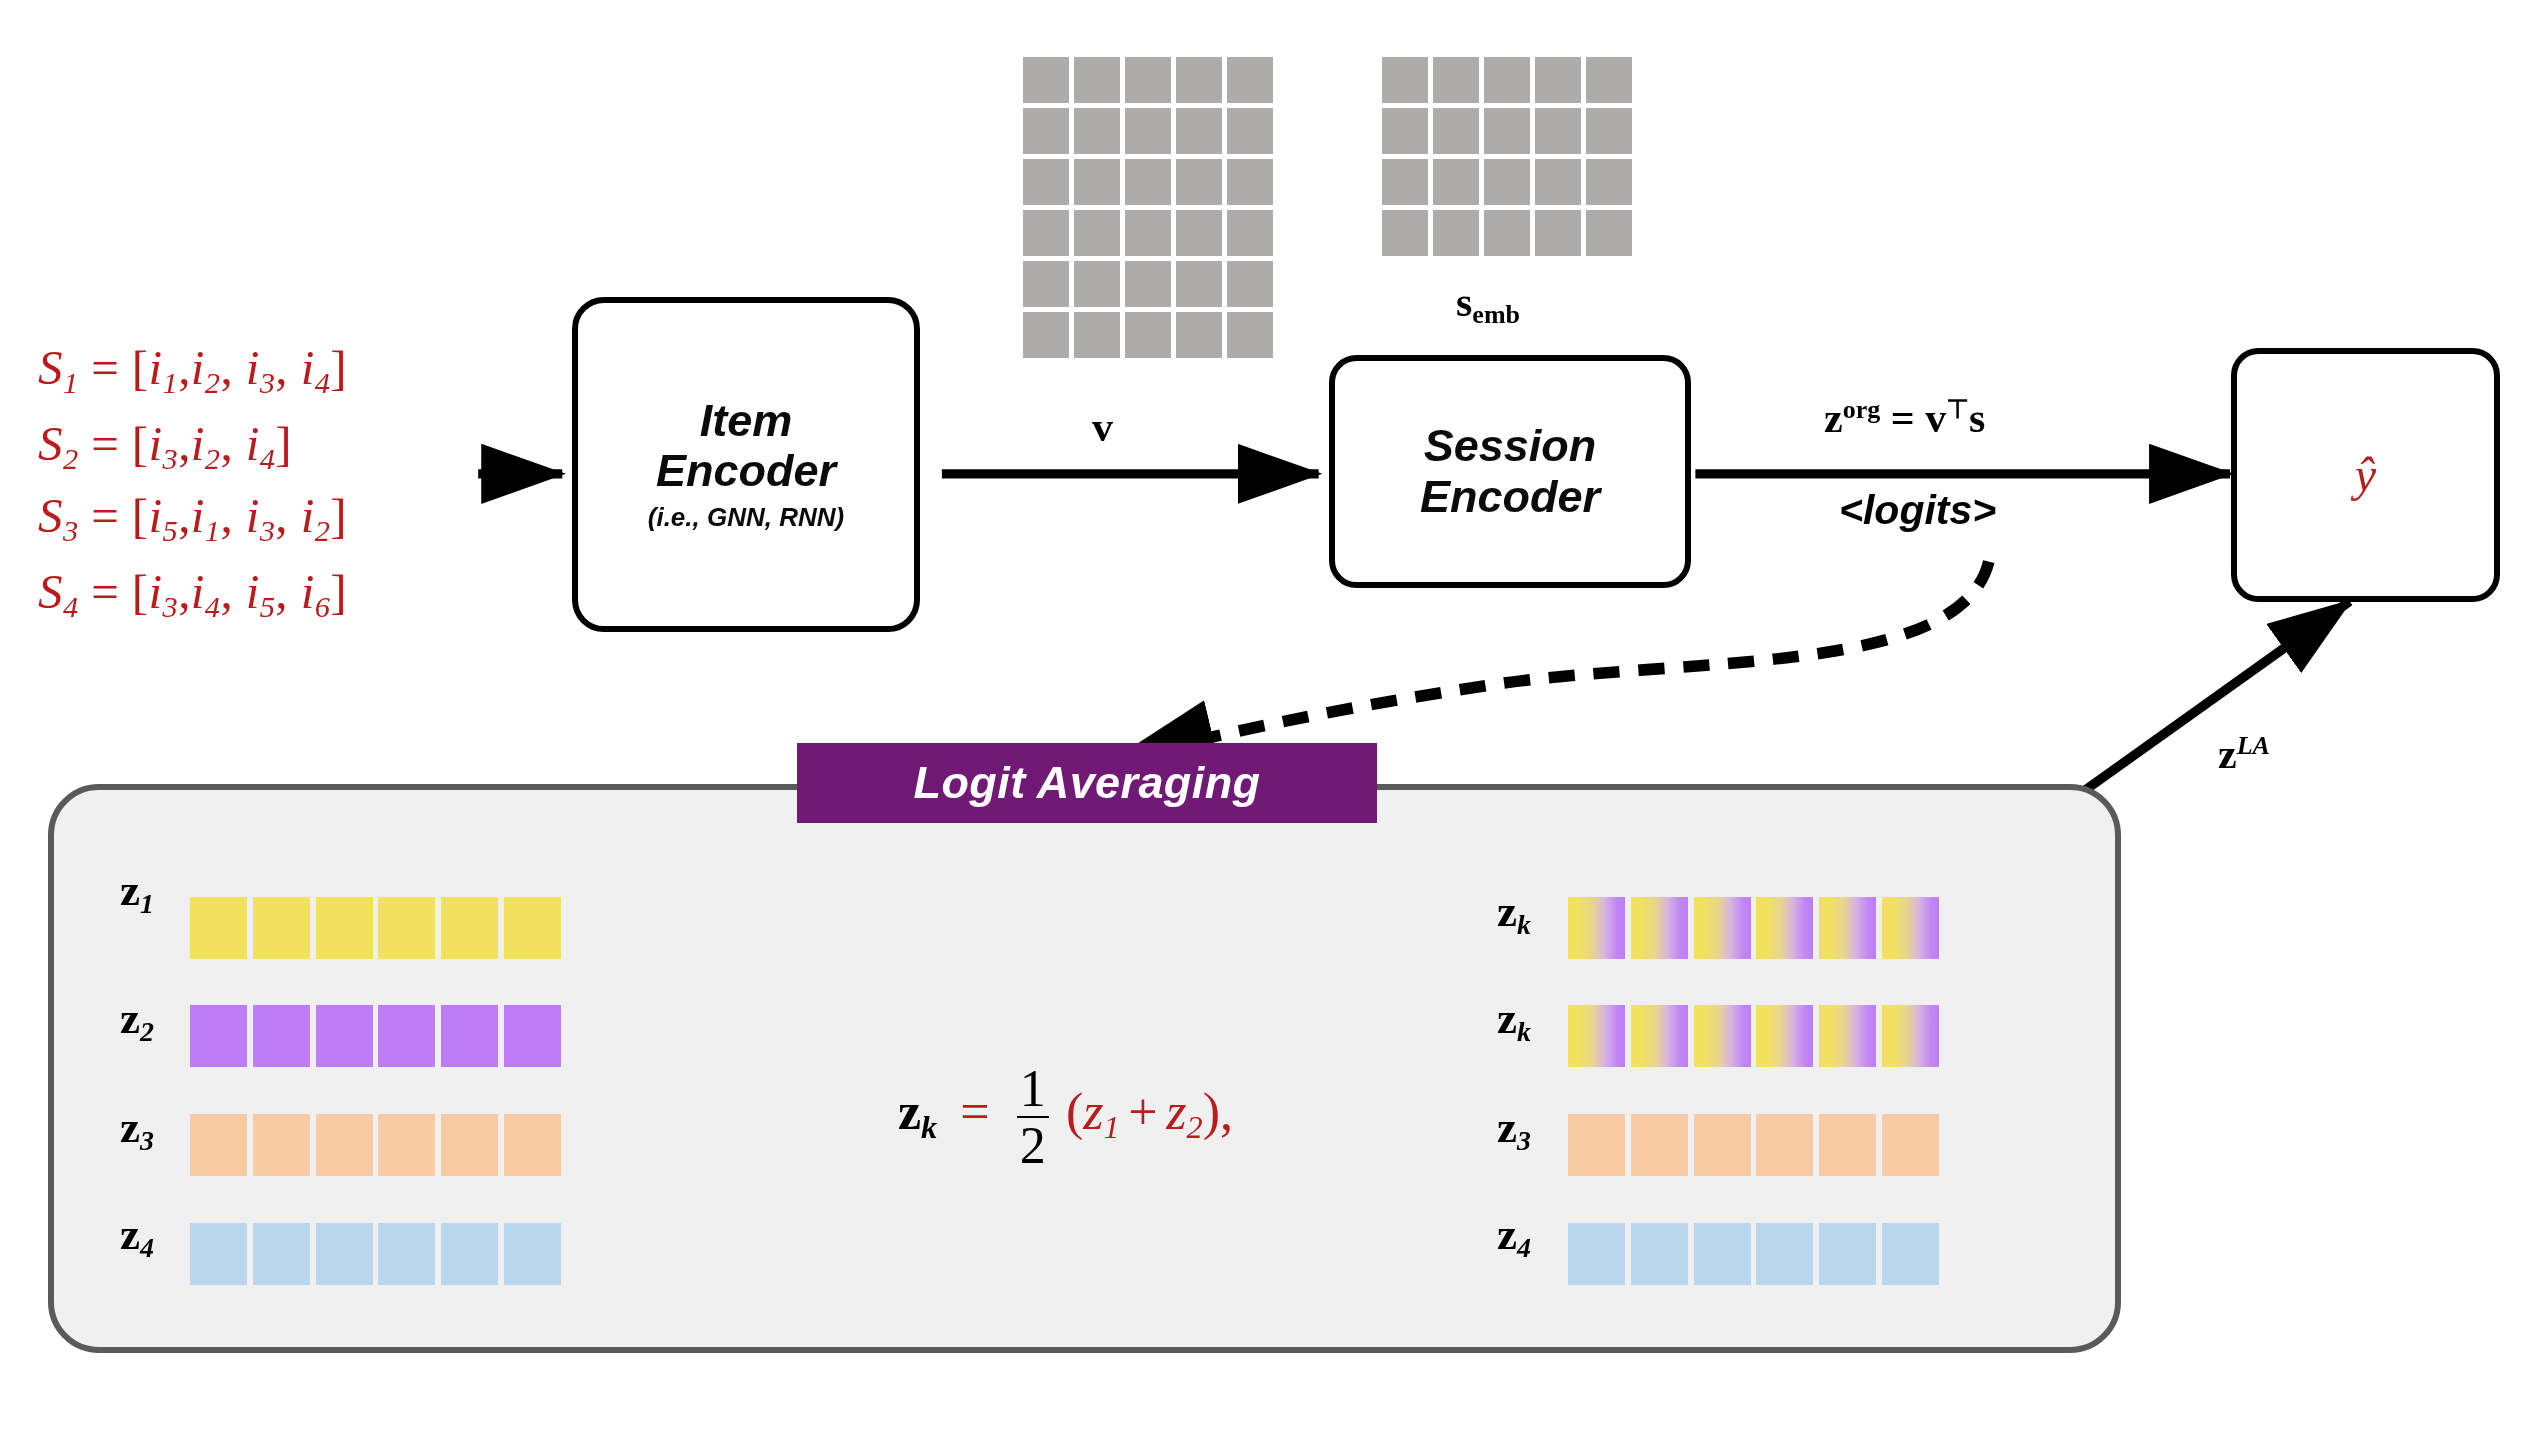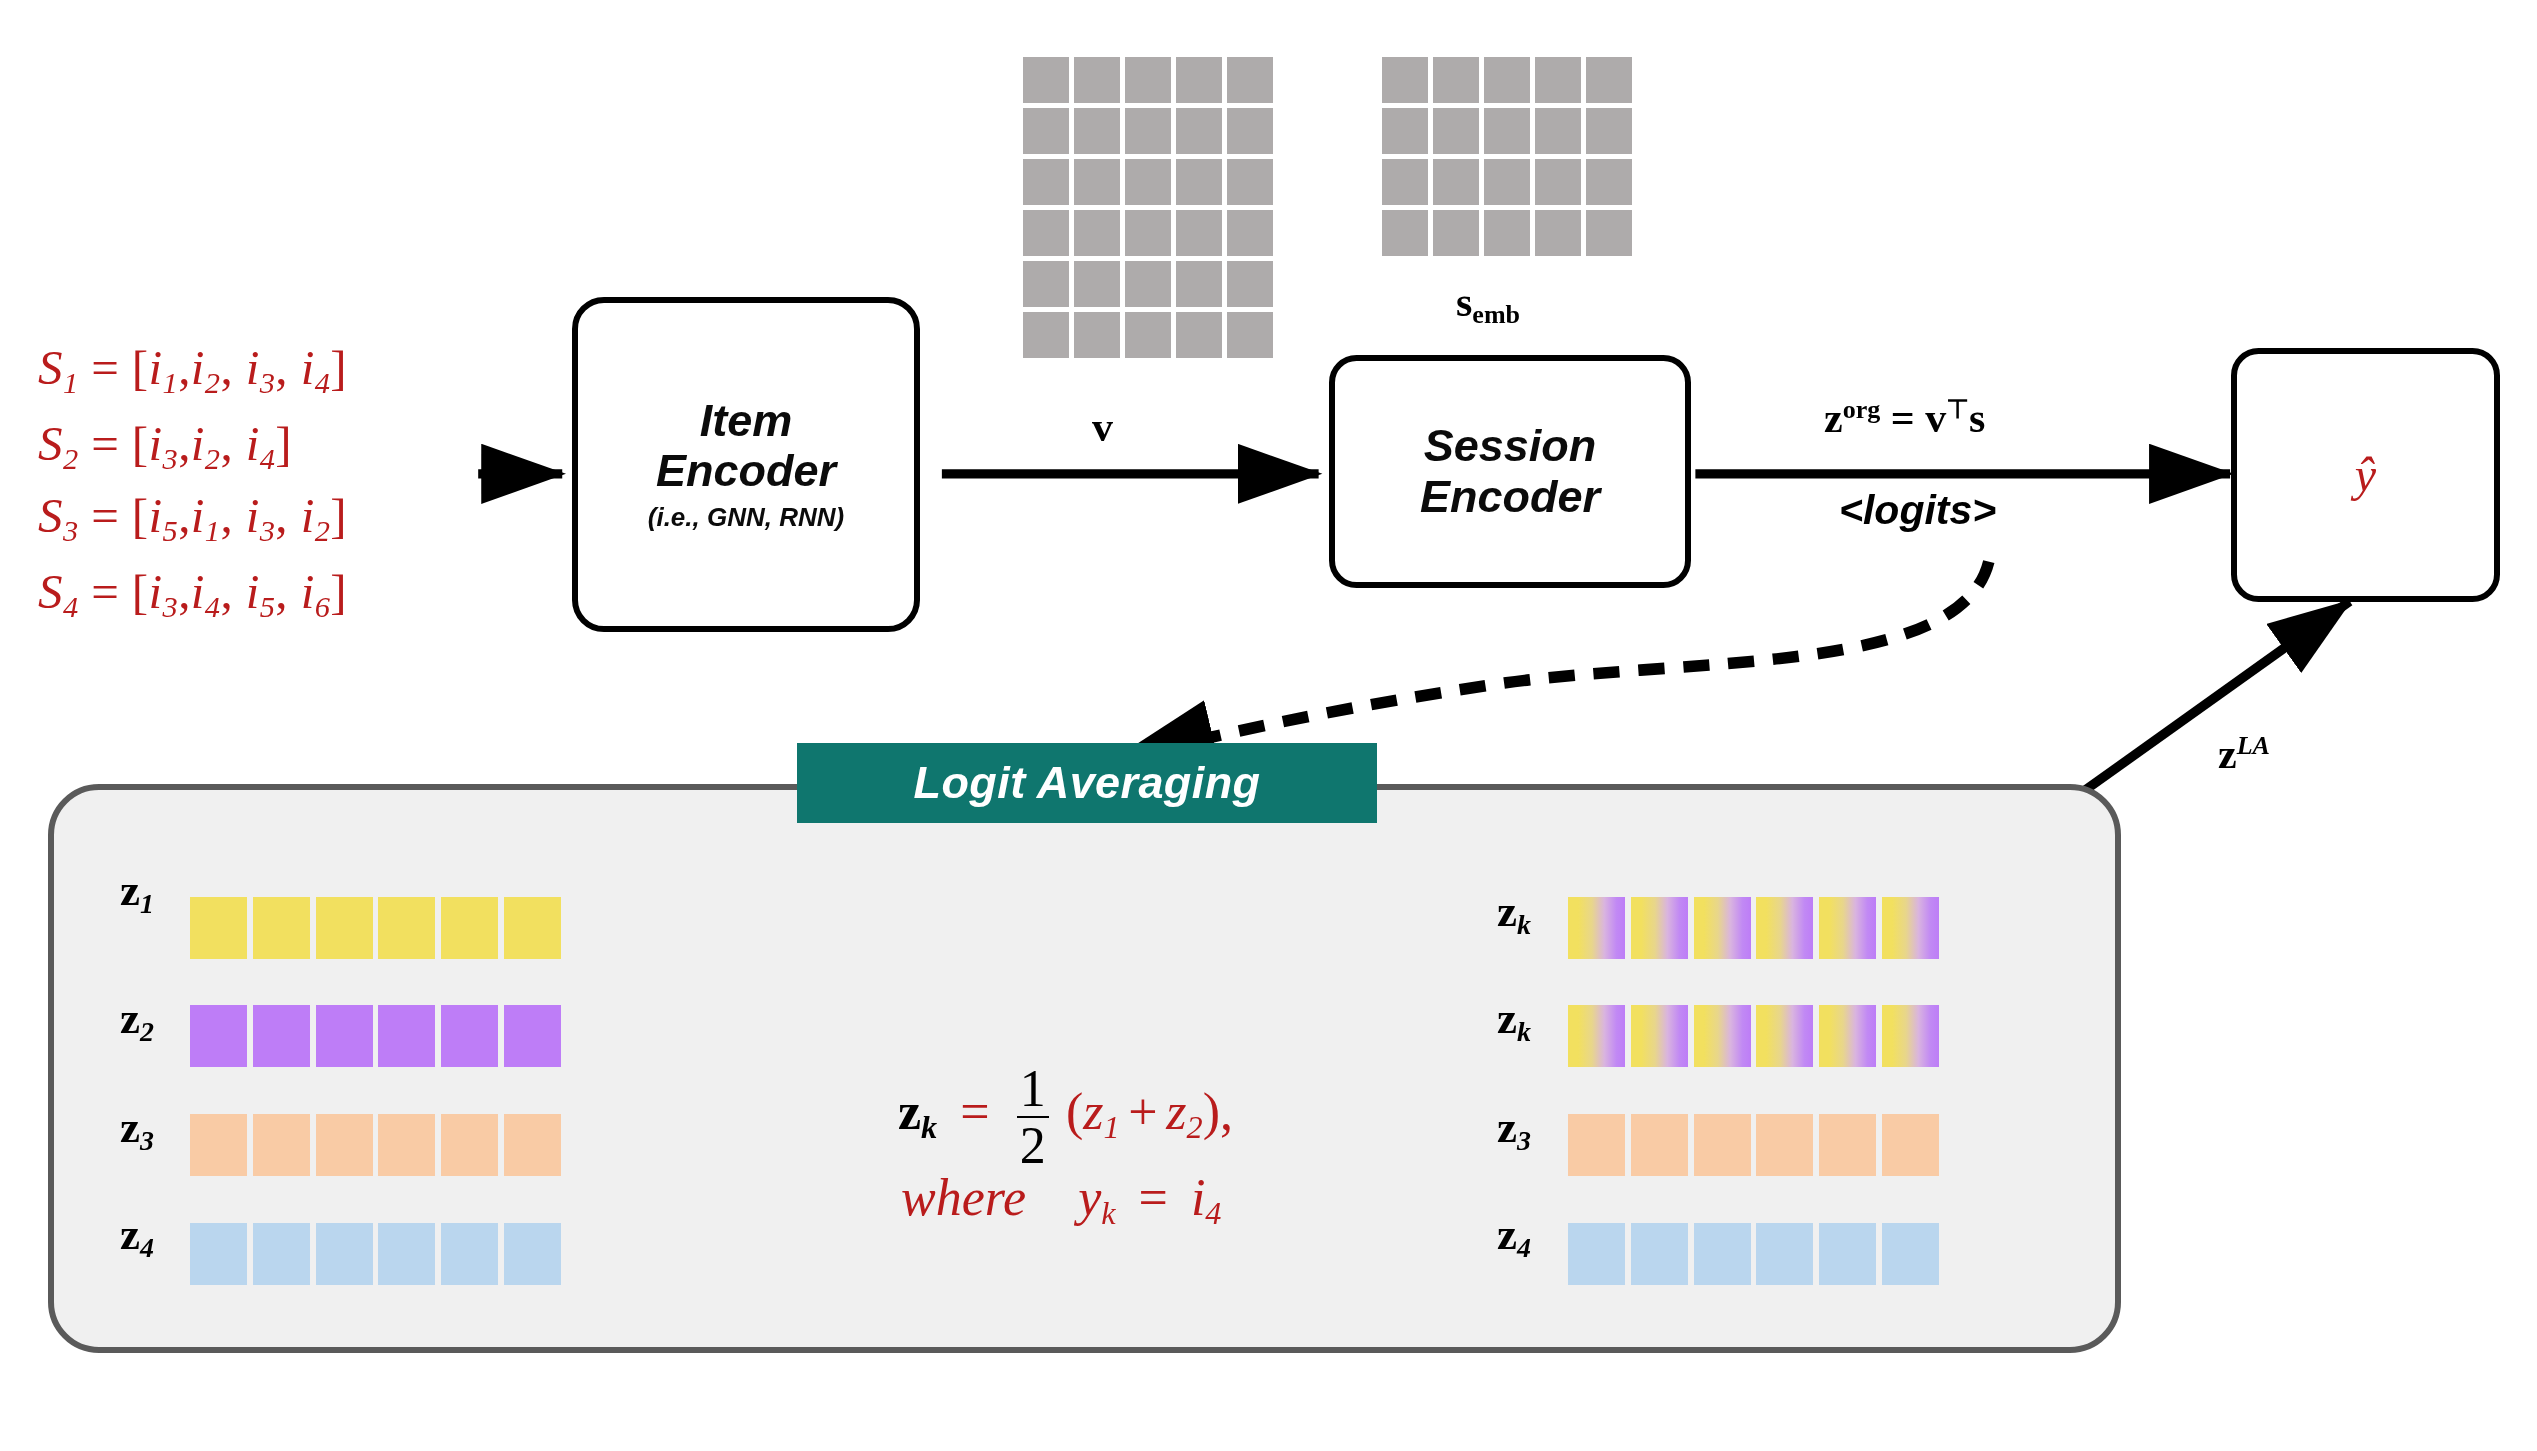--- a/index.html
+++ b/index.html
@@ -35,21 +35,21 @@
          font-style:italic;font-size:26px;color:#0b0b0b;margin-top:5.8px;
          white-space:nowrap;}
 
   
   .gridwrap{display:grid;gap:5px;}
   .gcell{background:#aeabab;}
 
   
   #panel{background:#f0f0f0;border:6.5px solid #5a5a5a;border-radius:51px;
          box-sizing:border-box;}
-  #labanner{background:#0f766e;display:flex;align-items:center;
+  #labanner{background:#701a75;display:flex;align-items:center;
             justify-content:center;}
   #labanner span{font-family:"Liberation Sans", sans-serif;font-weight:bold;
                  font-style:italic;font-size:45px;color:#fff;white-space:nowrap;
                  letter-spacing:0.4px;}
 
   .vrow{position:absolute;display:flex;gap:5.8px;}
   .vcell{width:57px;height:62px;}
   .vlabel{position:absolute;font-family:"Liberation Serif", serif;
           font-weight:bold;font-size:45px;color:#000;white-space:nowrap;}
 
@@ -331,22 +331,15 @@
   <div class="formula" style="left:898px;top:1063px;font-size:52px;">
     <span class="mathb">z</span><span class="mathb sub">k</span>
     <span class="mathi upr" style="margin:0 10px;">=</span>
     <span class="frac">
       <span class="num">1</span>
       <span class="den">2</span>
     </span>
     <span class="mathi upr">(</span><span class="mathi">z</span><span class="mathi sub">1</span><span class="mathi upr" style="margin:0 8.7px;">+</span><span class="mathi">z</span><span class="mathi sub">2</span><span class="mathi upr">),</span>
   </div>
 
-  <div class="formula" style="left:901px;top:1168px;font-size:52px;">
-    <span class="mathi">where</span>
-    <span style="display:inline-block;width:26px;"></span>
-    <span class="mathi">y</span><span class="mathi sub">k</span>
-    <span class="mathi upr" style="margin:0 10px;">=</span>
-    <span class="mathi">i</span><span class="mathi sub">4</span>
-  </div>
 
 </div>
 
 
 </body></html>

